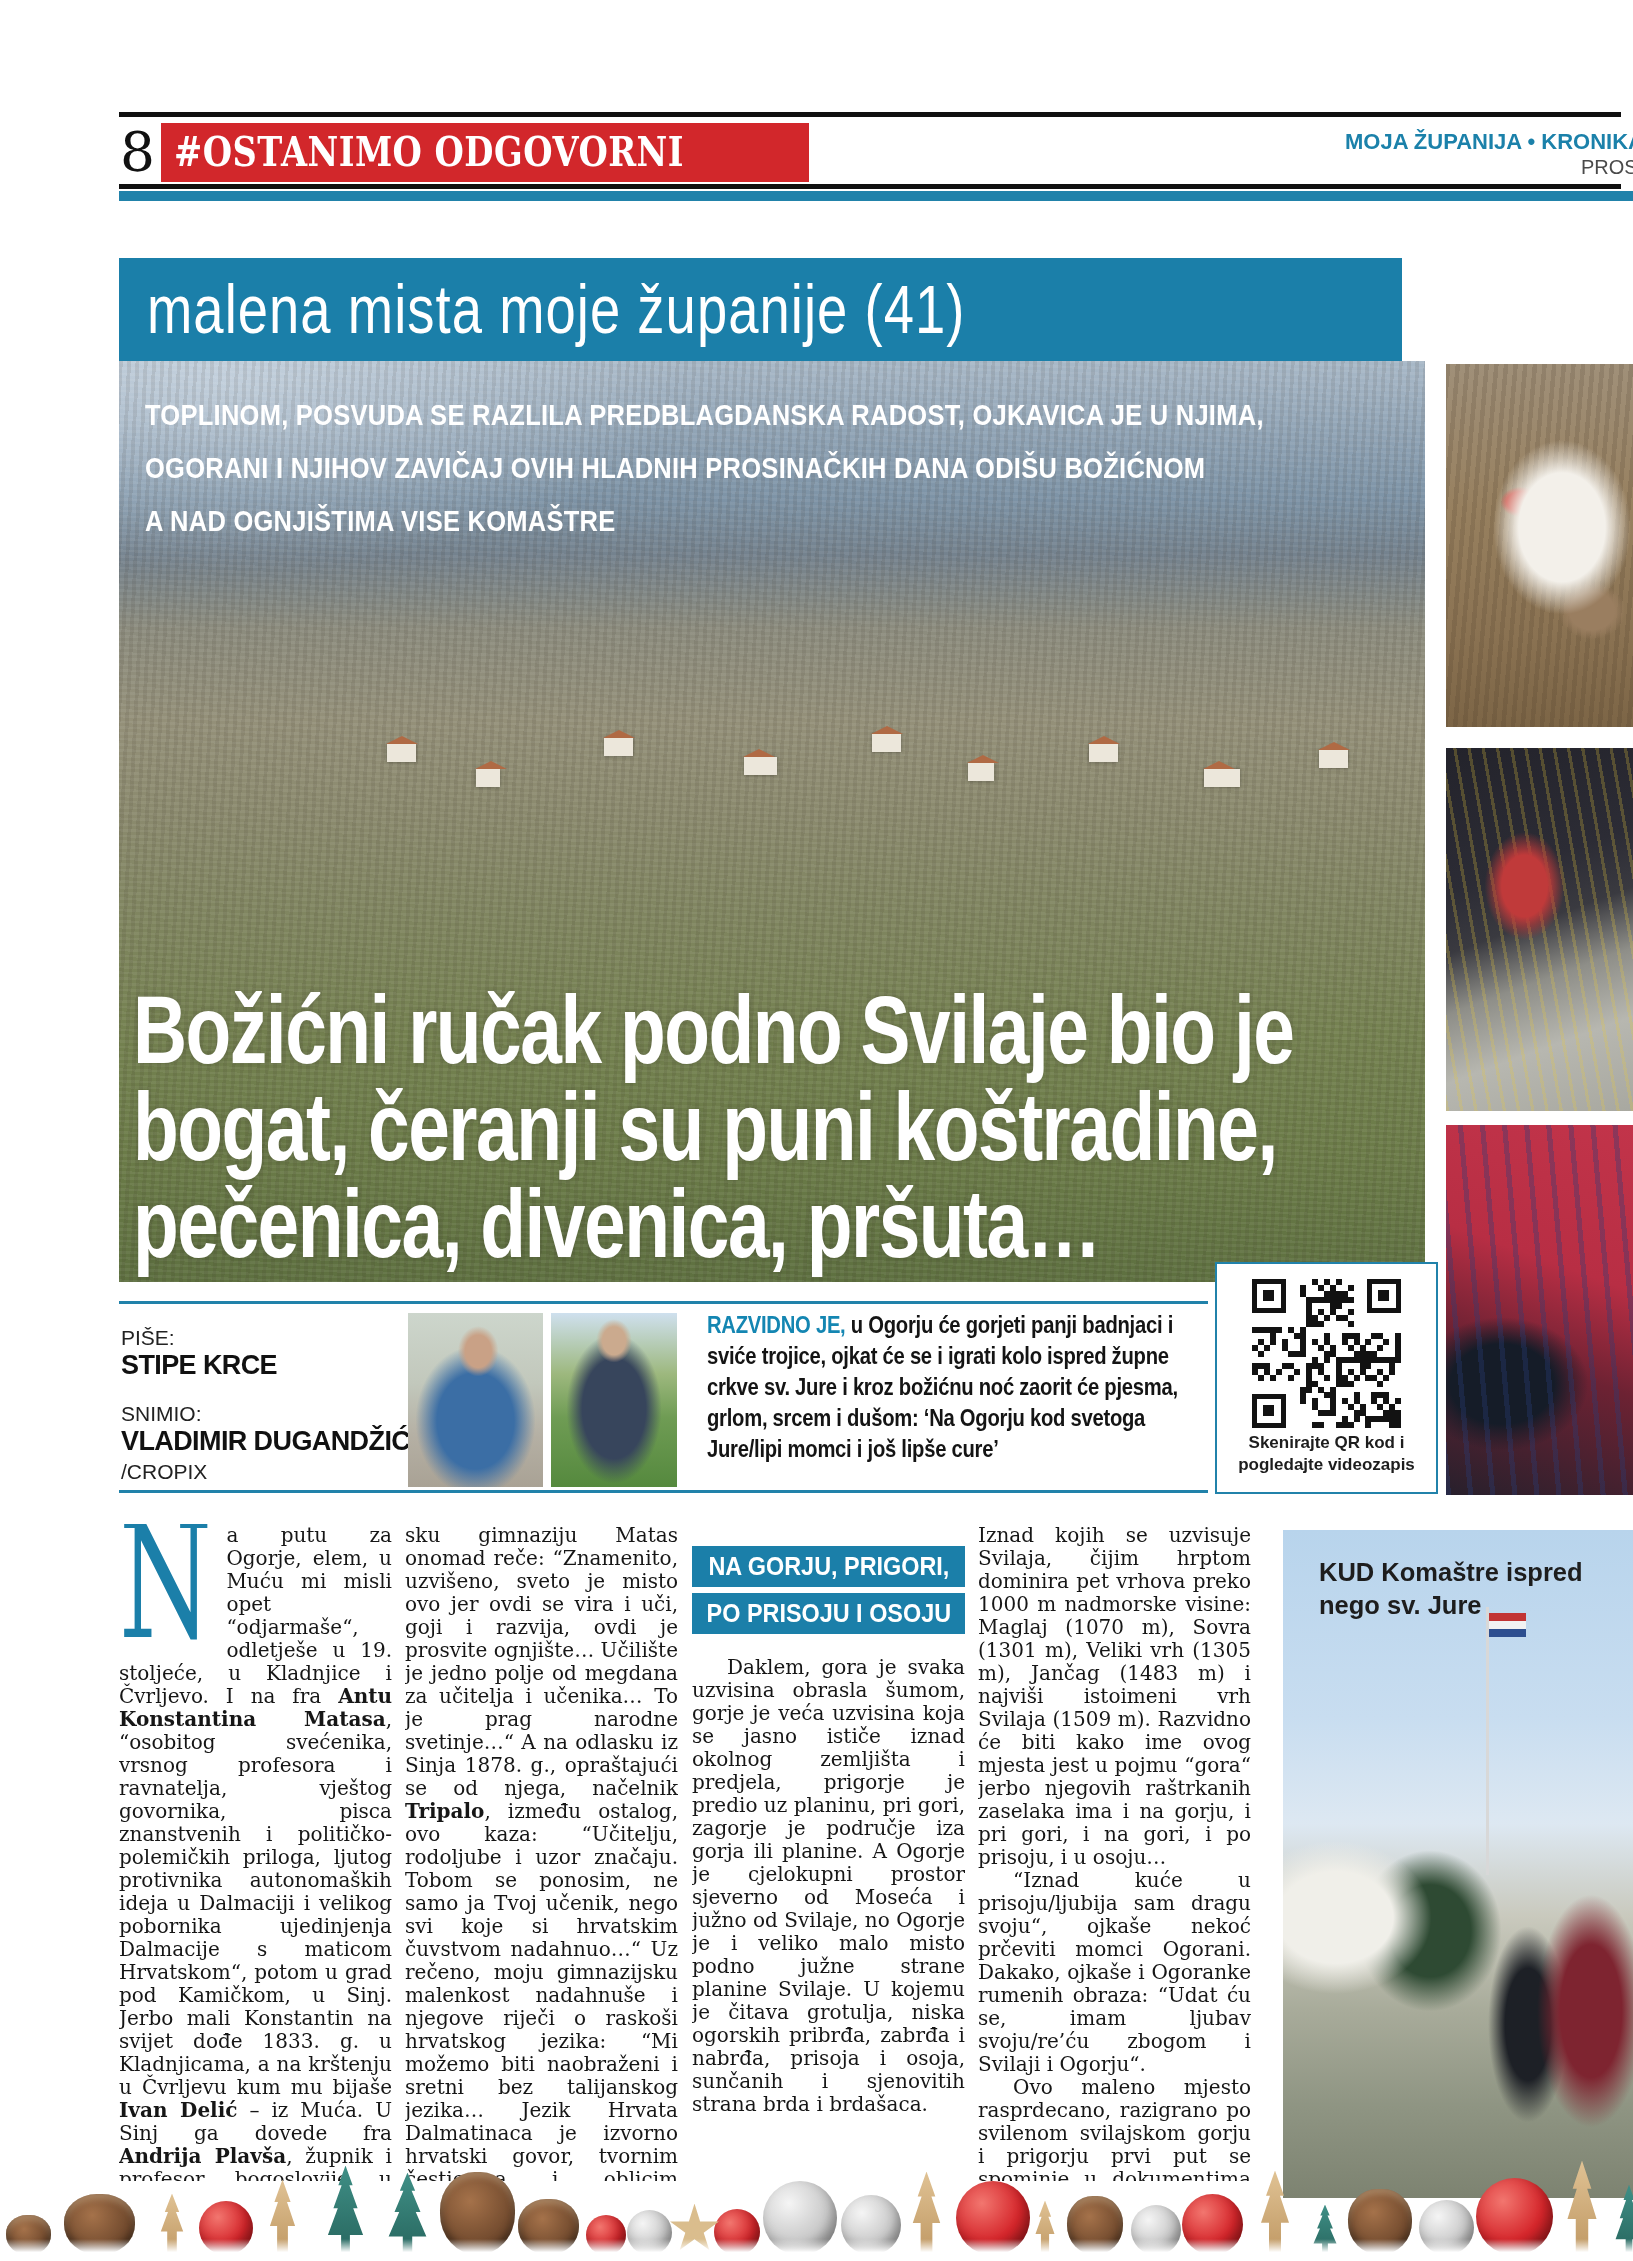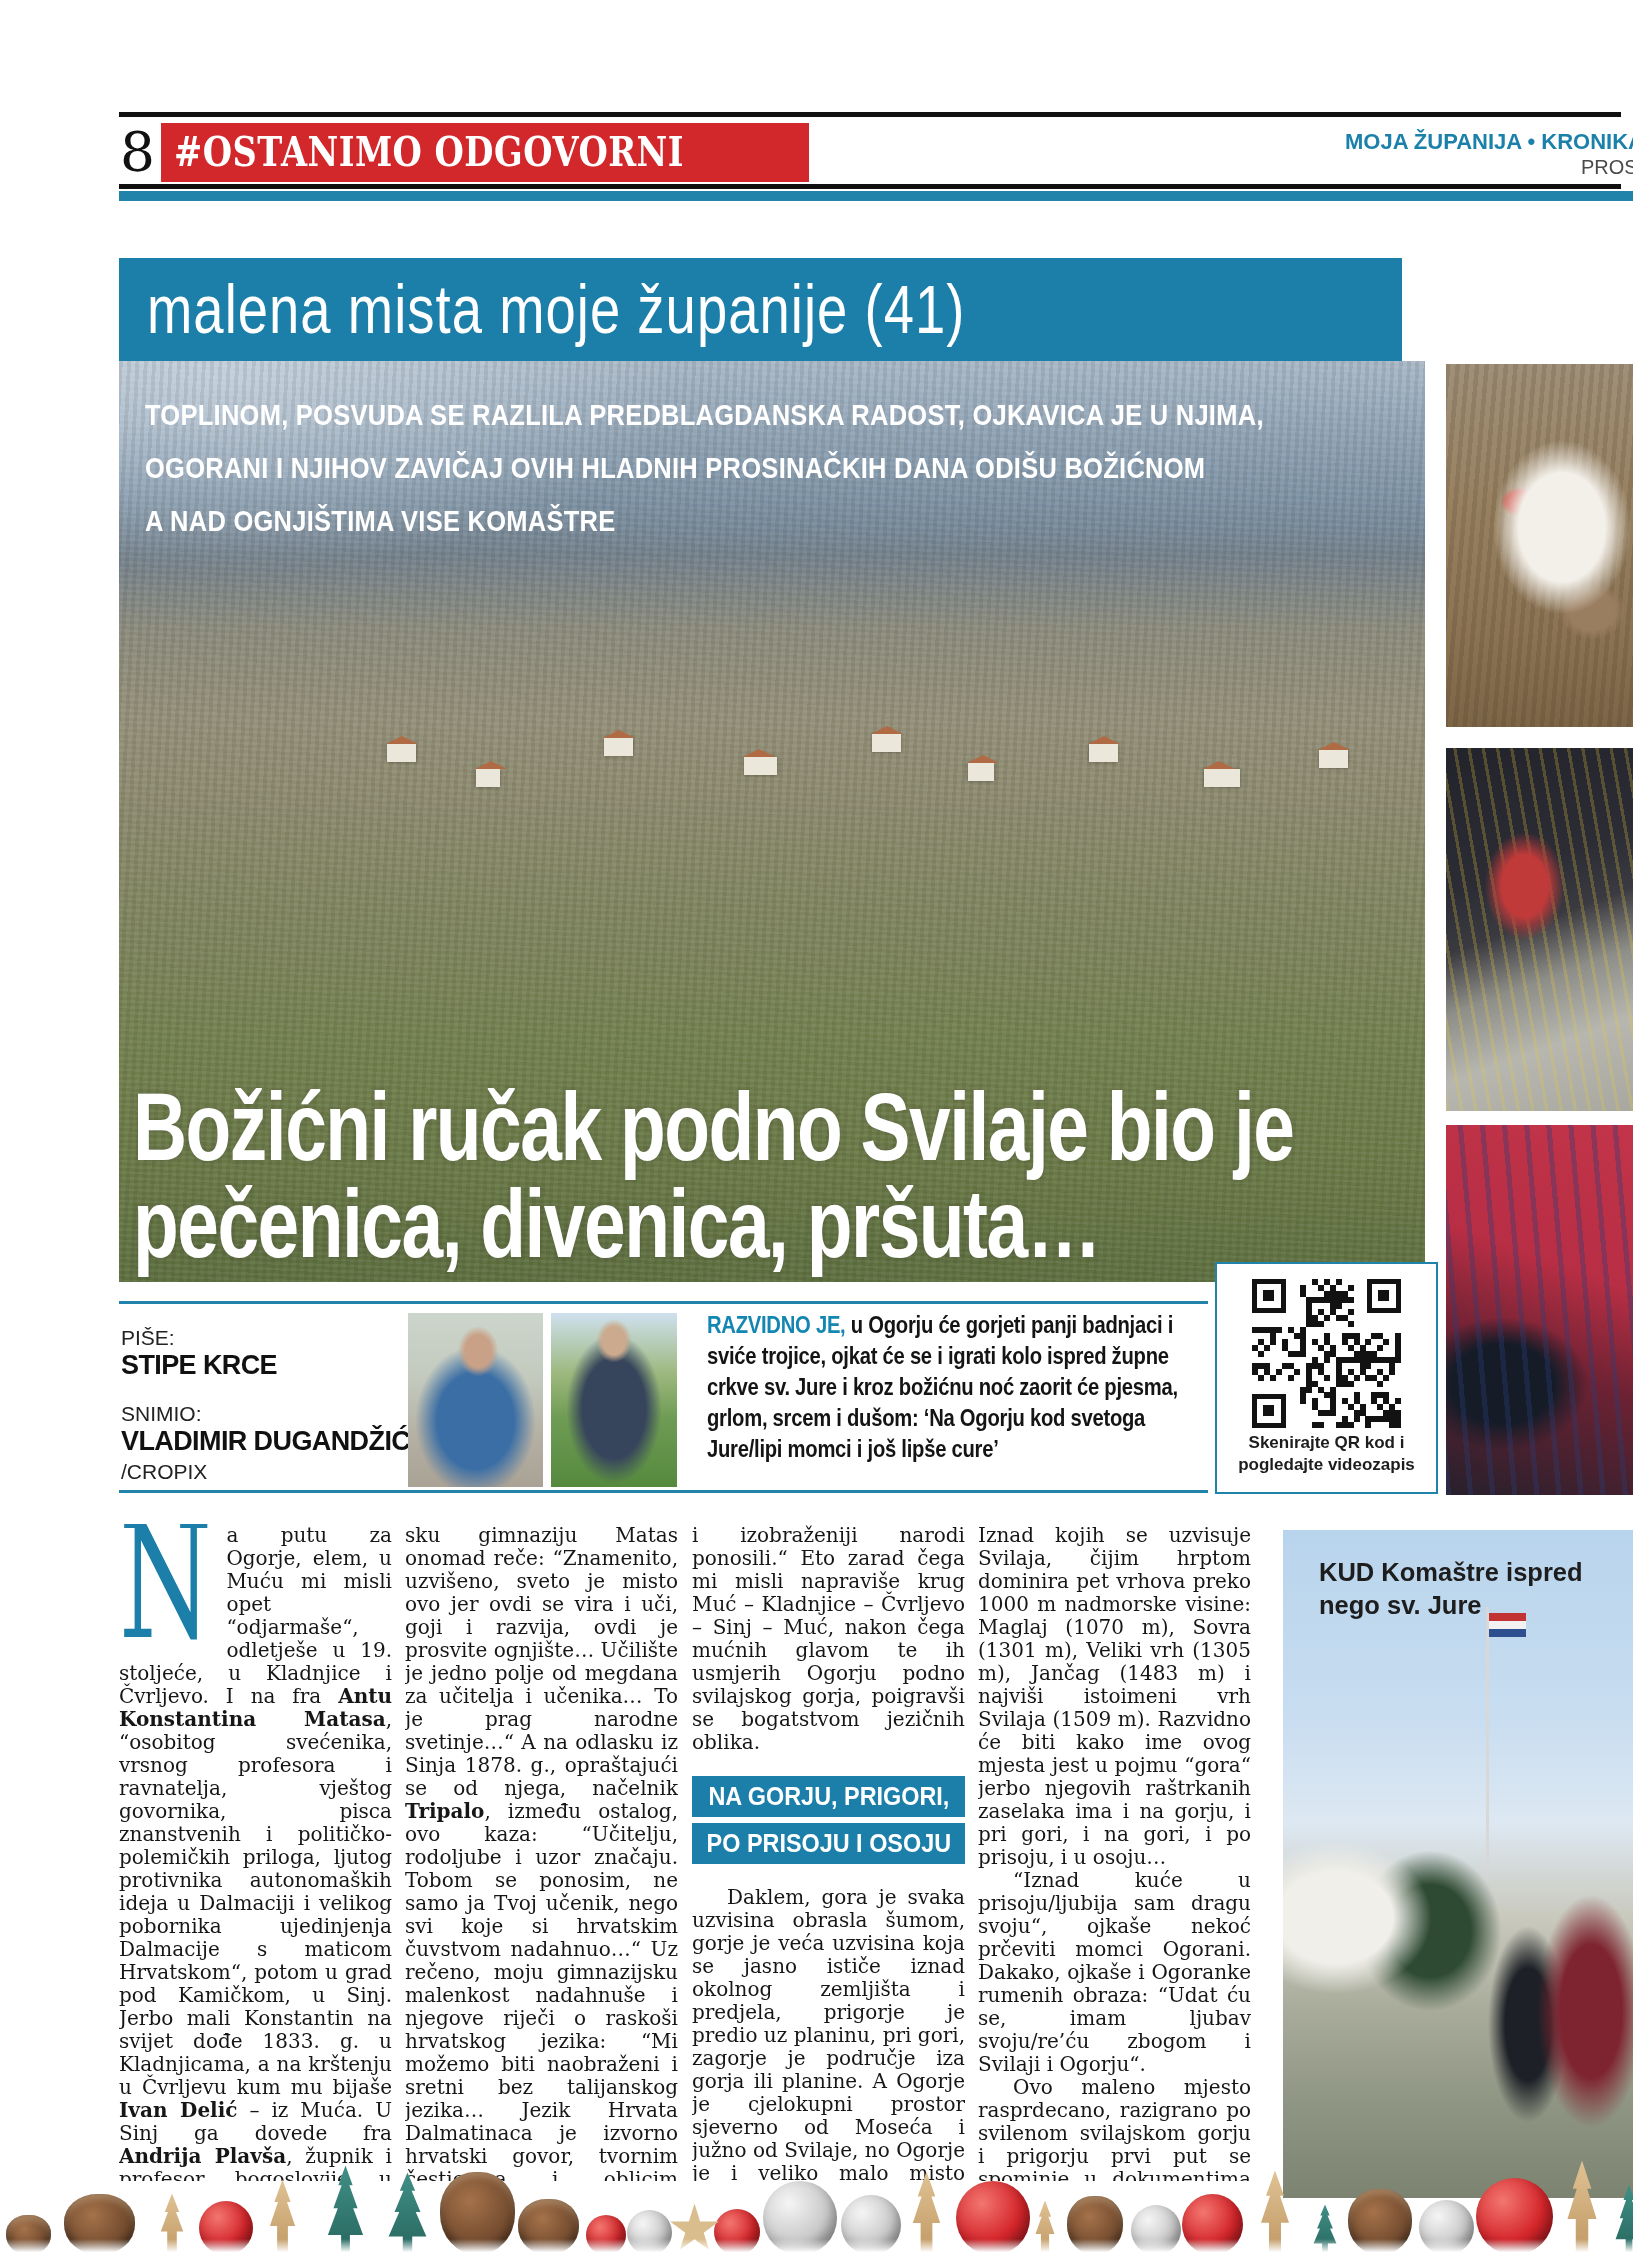--- a/index.html
+++ b/index.html
@@ -164,20 +164,21 @@
     <div class="house" style="left:970px;top:383px;"></div>
     <div class="house" style="left:1085px;top:408px;width:36px;"></div>
     <div class="house" style="left:1200px;top:389px;"></div>
     <div id="hero-kicker" class="abs">
       <div><span class="cx">TOPLINOM, POSVUDA SE RAZLILA PREDBLAGDANSKA RADOST, OJKAVICA JE U NJIMA,</span></div>
       <div><span class="cx">OGORANI I NJIHOV ZAVIČAJ OVIH HLADNIH PROSINAČKIH DANA ODIŠU BOŽIĆNOM</span></div>
       <div><span class="cx">A NAD OGNJIŠTIMA VISE KOMAŠTRE</span></div>
     </div>
     <div id="hero-headline" class="abs">
       <div><span class="cx">Božićni ručak podno Svilaje bio je</span></div>
+      <div><span class="cx">bogat, čeranji su puni koštradine,</span></div>
       <div><span class="cx">pečenica, divenica, pršuta…</span></div>
     </div>
   </div>
 
   <div id="photo-goat" class="abs strip-photo"></div>
   <div id="photo-costume" class="abs strip-photo"></div>
   <div id="photo-textile" class="abs strip-photo"></div>
 
   <div id="qr-box" class="abs">
     <div id="qr-code">
@@ -391,21 +392,20 @@
   <div id="lead" class="abs"><span class="hl">RAZVIDNO JE,</span><span> u Ogorju će gorjeti panji badnjaci i sviće trojice, ojkat će se i igrati kolo ispred župne crkve sv. Jure i kroz božićnu noć zaorit će pjesma, grlom, srcem i dušom: ‘Na Ogorju kod svetoga Jure/lipi momci i još lipše cure’</span></div>
 
   <div class="abs col" style="left:119px;">
     <div id="dropcap">N</div>
     <p><span>a putu za Ogorje, elem, u Muću mi misli opet “odjarmaše“, odletješe u 19. stoljeće, u Kladnjice i Čvrljevo. I na fra </span><span class="b">Antu Konstantina Matasa</span><span>, “osobitog svećenika, vrsnog profesora i ravnatelja, vještog govornika, pisca znanstvenih i političko-polemičkih priloga, ljutog protivnika autonomaških ideja u Dalmaciji i velikog pobornika ujedinjenja Dalmacije s maticom Hrvatskom“, potom u grad pod Kamičkom, u Sinj. Jerbo mali Konstantin na svijet dođe 1833. g. u Kladnjicama, a na krštenju u Čvrljevu kum mu bijaše </span><span class="b">Ivan Delić</span><span> – iz Muća. U Sinj ga dovede fra </span><span class="b">Andrija Plavša</span><span>, župnik i profesor bogoslovije u Sinju, te ga opismeni i jerbo Ante Konstantin “izuči škole“ te postade profesor i ravnatelj čuvene sinjske gimnazije, iza kojega ostade nezaboravan i neizbrisiv trag u cijeloj Cetinskoj krajini. Za sinj-</span></p>
   </div>
   <div class="abs col" style="left:405px;">
     <p><span>sku gimnaziju Matas onomad reče: “Znamenito, uzvišeno, sveto je misto ovo jer ovdi se vira i uči, goji i razvija, ovdi je prosvite ognjište… Učilište je jedno polje od megdana za učitelja i učenika… To je prag narodne svetinje…“ A na odlasku iz Sinja 1878. g., opraštajući se od njega, načelnik </span><span class="b">Tripalo</span><span>, između ostalog, ovo kaza: “Učitelju, rodoljube i uzor značaju. Tobom se ponosim, ne samo ja Tvoj učenik, nego svi koje si hrvatskim čuvstvom nadahnuo…“ Uz rečeno, moju gimnazijsku malenkost nadahnuše i njegove riječi o raskoši hrvatskog jezika: “Mi možemo biti naobraženi i sretni bez talijanskog jezika… Jezik Hrvata Dalmatinaca je izvorno hrvatski govor, tvornim česticama i oblicim prebogat, zvukom sladak, izrekom kriepak i blag u isto doba, u riečih sastavljanju gibak svakog stručnog izobražanja sposoban. Ima svoju bogatu književnost, s kojom bi se</span></p>
   </div>
   <div class="abs col" style="left:692px;">
-    <p><span>i izobraženiji narodi ponosili.“ Eto zarad čega mi misli napraviše krug Muć – Kladnjice – Čvrljevo – Sinj – Muć, nakon čega mućnih glavom te ih usmjerih Ogorju podno svilajskog gorja, poigravši se bogatstvom jezičnih oblika.</span></p>
     <div id="subhead-box">
       <div class="subhead-bar"><span class="cx">NA GORJU, PRIGORI,</span></div>
       <div class="subhead-bar"><span class="cx">PO PRISOJU I OSOJU</span></div>
     </div>
     <p class="ind"><span>Daklem, gora je svaka uzvisina obrasla šumom, gorje je veća uzvisina koja se jasno ističe iznad okolnog zemljišta i predjela, prigorje je predio uz planinu, pri gori, zagorje je područje iza gorja ili planine. A Ogorje je cjelokupni prostor sjeverno od Moseća i južno od Svilaje, no Ogorje je i veliko malo misto podno južne strane planine Svilaje. U kojemu je čitava grotulja, niska ogorskih pribrđa, zabrđa i nabrđa, prisoja i osoja, sunčanih i sjenovitih strana brda i brdašaca.</span></p>
   </div>
   <div class="abs col" style="left:978px;">
     <p><span>Iznad kojih se uzvisuje Svilaja, čijim hrptom dominira pet vrhova preko 1000 m nadmorske visine: Maglaj (1070 m), Sovra (1301 m), Veliki vrh (1305 m), Jančag (1483 m) i najviši istoimeni vrh Svilaja (1509 m). Razvidno će biti kako ime ovog mjesta jest u pojmu “gora“ jerbo njegovih raštrkanih zaselaka ima i na gorju, i pri gori, i na gori, i po prisoju, i u osoju…</span></p>
     <p class="ind"><span>“Iznad kuće u prisoju/ljubija sam dragu svoju“, ojkaše nekoć prčeviti momci Ogorani. Dakako, ojkaše i Ogoranke rumenih obraza: “Udat ću se, imam ljubav svoju/re’ću zbogom i Svilaji i Ogorju“.</span></p>
     <p class="ind"><span>Ovo maleno mjesto rasprdecano, razigrano po svilenom svilajskom gorju i prigorju prvi put se spominje u dokumentima iz 14. stoljeća, kad poznata plemićka obitelj Nelipići u današnjim Odakovim ogradama, u Viseću ponad Vrbe, izgradi tvrđavu Brečevo (današnji Bračevići),</span></p>

